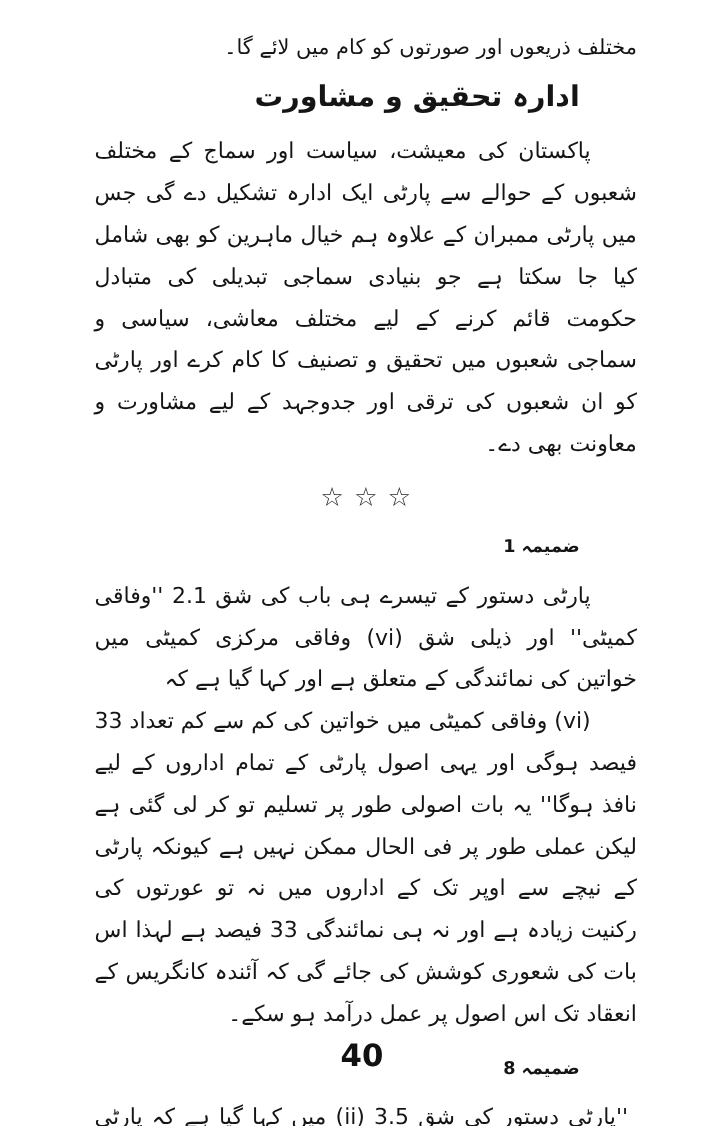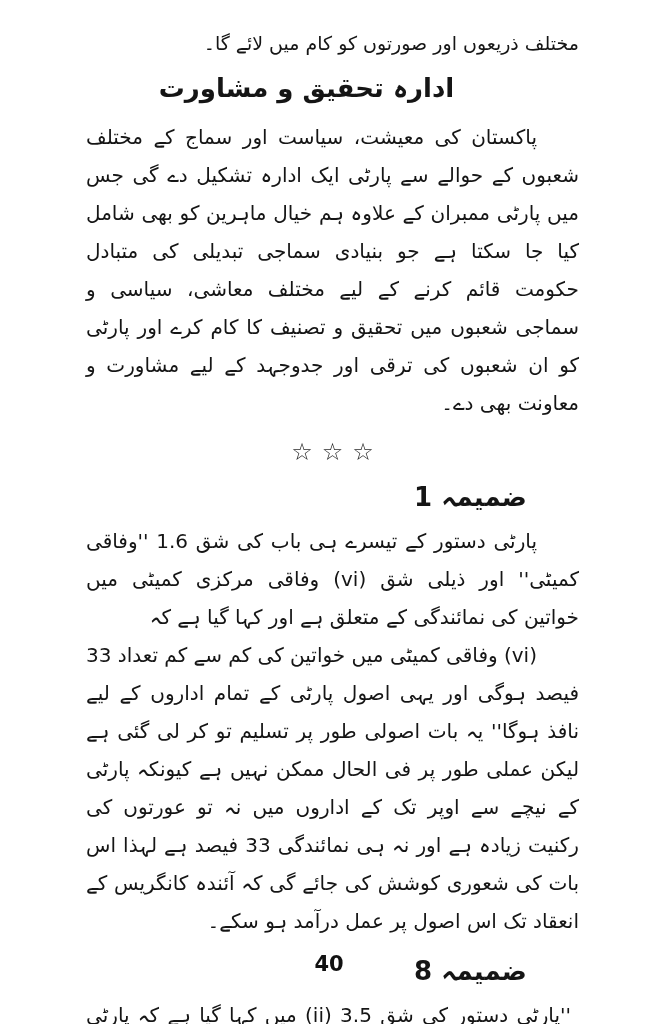--- a/index.html
+++ b/index.html
@@ -30,72 +30,72 @@
     font-size: 19px;
     line-height: 38px;
     text-align: right;
     margin: 0 0 4px 0;
   }
   .section-heading {
     font-size: 26px;
     line-height: 40px;
     font-weight: bold;
     margin: 6px 52px 10px 0;
-    text-align: center;
+    text-align: right;
   }
   .para-indent {
     text-indent: 42px;
   }
   .para-small-indent {
     text-indent: 8px;
   }
   .stars-divider {
     text-align: center;
     direction: ltr;
     font-size: 24px;
     letter-spacing: 9px;
     color: #2a2a2a;
     margin: 16px 0 8px 0;
     padding-left: 9px; 
   }
   .appendix-heading {
-    font-size: 26px;
+    font-size: 16px;
     line-height: 34px;
     font-weight: bold;
     margin: 14px 52px 8px 0;
     text-align: right;
   }
   .page-number {
     position: absolute;
     bottom: 48px;
     left: 0;
     right: 0;
     text-align: center;
-    font-size: 21px;
+    font-size: 28px;
     font-weight: bold;
     color: #111;
     direction: ltr;
   }
 </style>
 </head>
 <body>
 
 <div class="page">
 
   <p class="intro-line">مختلف ذریعوں اور صورتوں کو کام میں لائے گا۔</p>
 
   <h1 class="section-heading">ادارہ تحقیق و مشاورت</h1>
 
   <p class="body-text para-indent">پاکستان کی معیشت، سیاست اور سماج کے مختلف شعبوں کے حوالے سے پارٹی ایک ادارہ تشکیل دے گی جس میں پارٹی ممبران کے علاوہ ہم خیال ماہرین کو بھی شامل کیا جا سکتا ہے جو بنیادی سماجی تبدیلی کی متبادل حکومت قائم کرنے کے لیے مختلف معاشی، سیاسی و سماجی شعبوں میں تحقیق و تصنیف کا کام کرے اور پارٹی کو ان شعبوں کی ترقی اور جدوجہد کے لیے مشاورت و معاونت بھی دے۔</p>
 
   <div class="stars-divider">☆☆☆</div>
 
   <h2 class="appendix-heading">ضمیمہ 1</h2>
 
-  <p class="body-text para-indent">پارٹی دستور کے تیسرے ہی باب کی شق 1.6 ''وفاقی کمیٹی'' اور ذیلی شق (vi) وفاقی مرکزی کمیٹی میں خواتین کی نمائندگی کے متعلق ہے اور کہا گیا ہے کہ</p>
+  <p class="body-text para-indent">پارٹی دستور کے تیسرے ہی باب کی شق 2.1 ''وفاقی کمیٹی'' اور ذیلی شق (vi) وفاقی مرکزی کمیٹی میں خواتین کی نمائندگی کے متعلق ہے اور کہا گیا ہے کہ</p>
 
   <p class="body-text para-indent">(vi) وفاقی کمیٹی میں خواتین کی کم سے کم تعداد 33 فیصد ہوگی اور یہی اصول پارٹی کے تمام اداروں کے لیے نافذ ہوگا'' یہ بات اصولی طور پر تسلیم تو کر لی گئی ہے لیکن عملی طور پر فی الحال ممکن نہیں ہے کیونکہ پارٹی کے نیچے سے اوپر تک کے اداروں میں نہ تو عورتوں کی رکنیت زیادہ ہے اور نہ ہی نمائندگی 33 فیصد ہے لہذا اس بات کی شعوری کوشش کی جائے گی کہ آئندہ کانگریس کے انعقاد تک اس اصول پر عمل درآمد ہو سکے۔</p>
 
   <h2 class="appendix-heading">ضمیمہ 8</h2>
 
   <p class="body-text para-small-indent">''پارٹی دستور کی شق 3.5 (ii) میں کہا گیا ہے کہ پارٹی کے وفاقی مرکزی/صوبائی اور ضلعی سطح کے کسی ایک عہدے پر کوئی ساتھی لگاتار دو ٹرم سے زیادہ عرصے کے لیے منتخب نہیں ہو سکتا/سکتی''، مگر عملی صورتحال کے پیش نظر وفاقی/مرکزی و صوبائی کمیٹیوں کی اجازت سے ایک دفعہ ممکن ہو سکتا ہے جس کی منظوری متعلقہ کانگریس سے لازمی ہوگی۔</p>
 
   <div class="page-number">40</div>
 
 </div>

